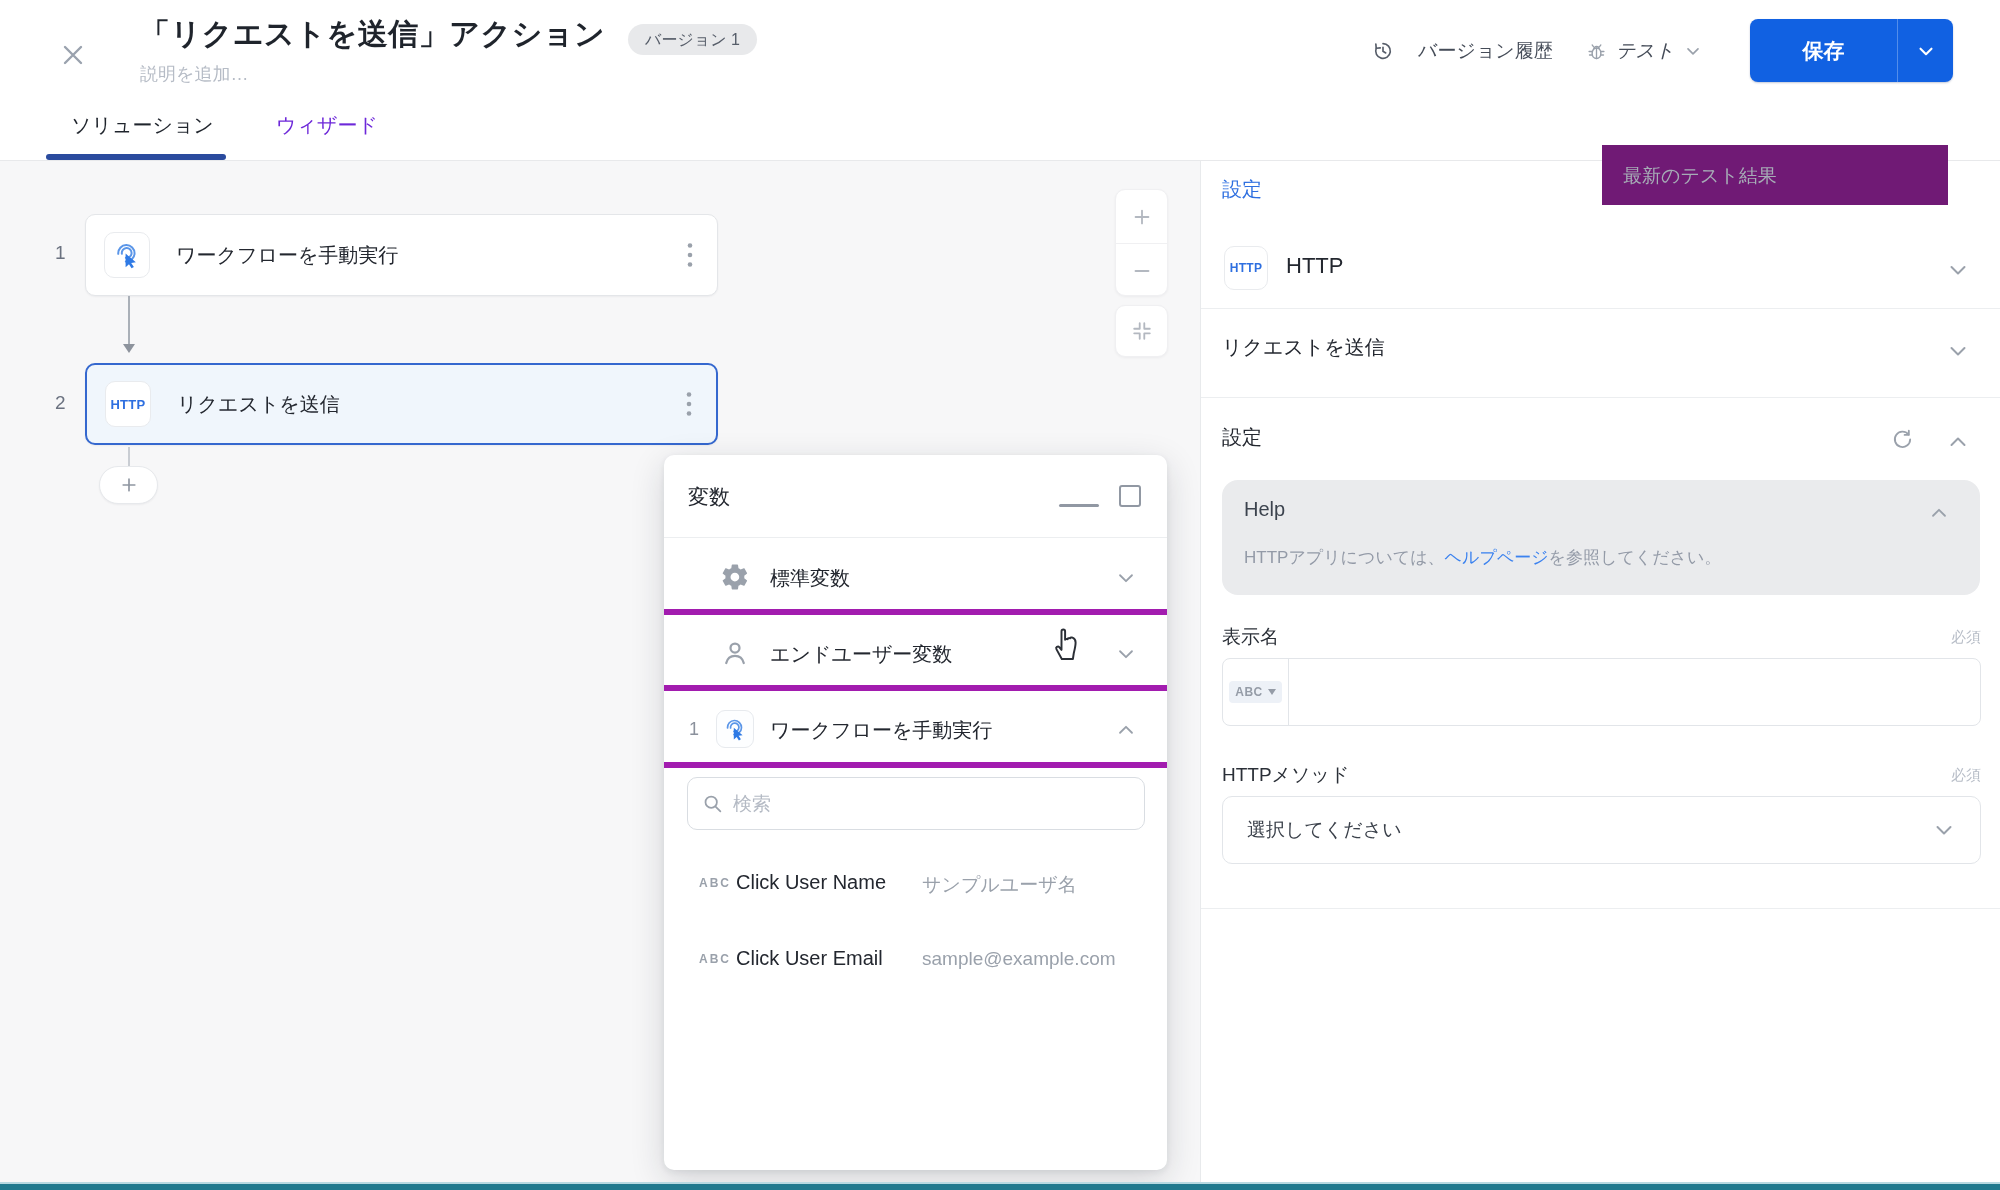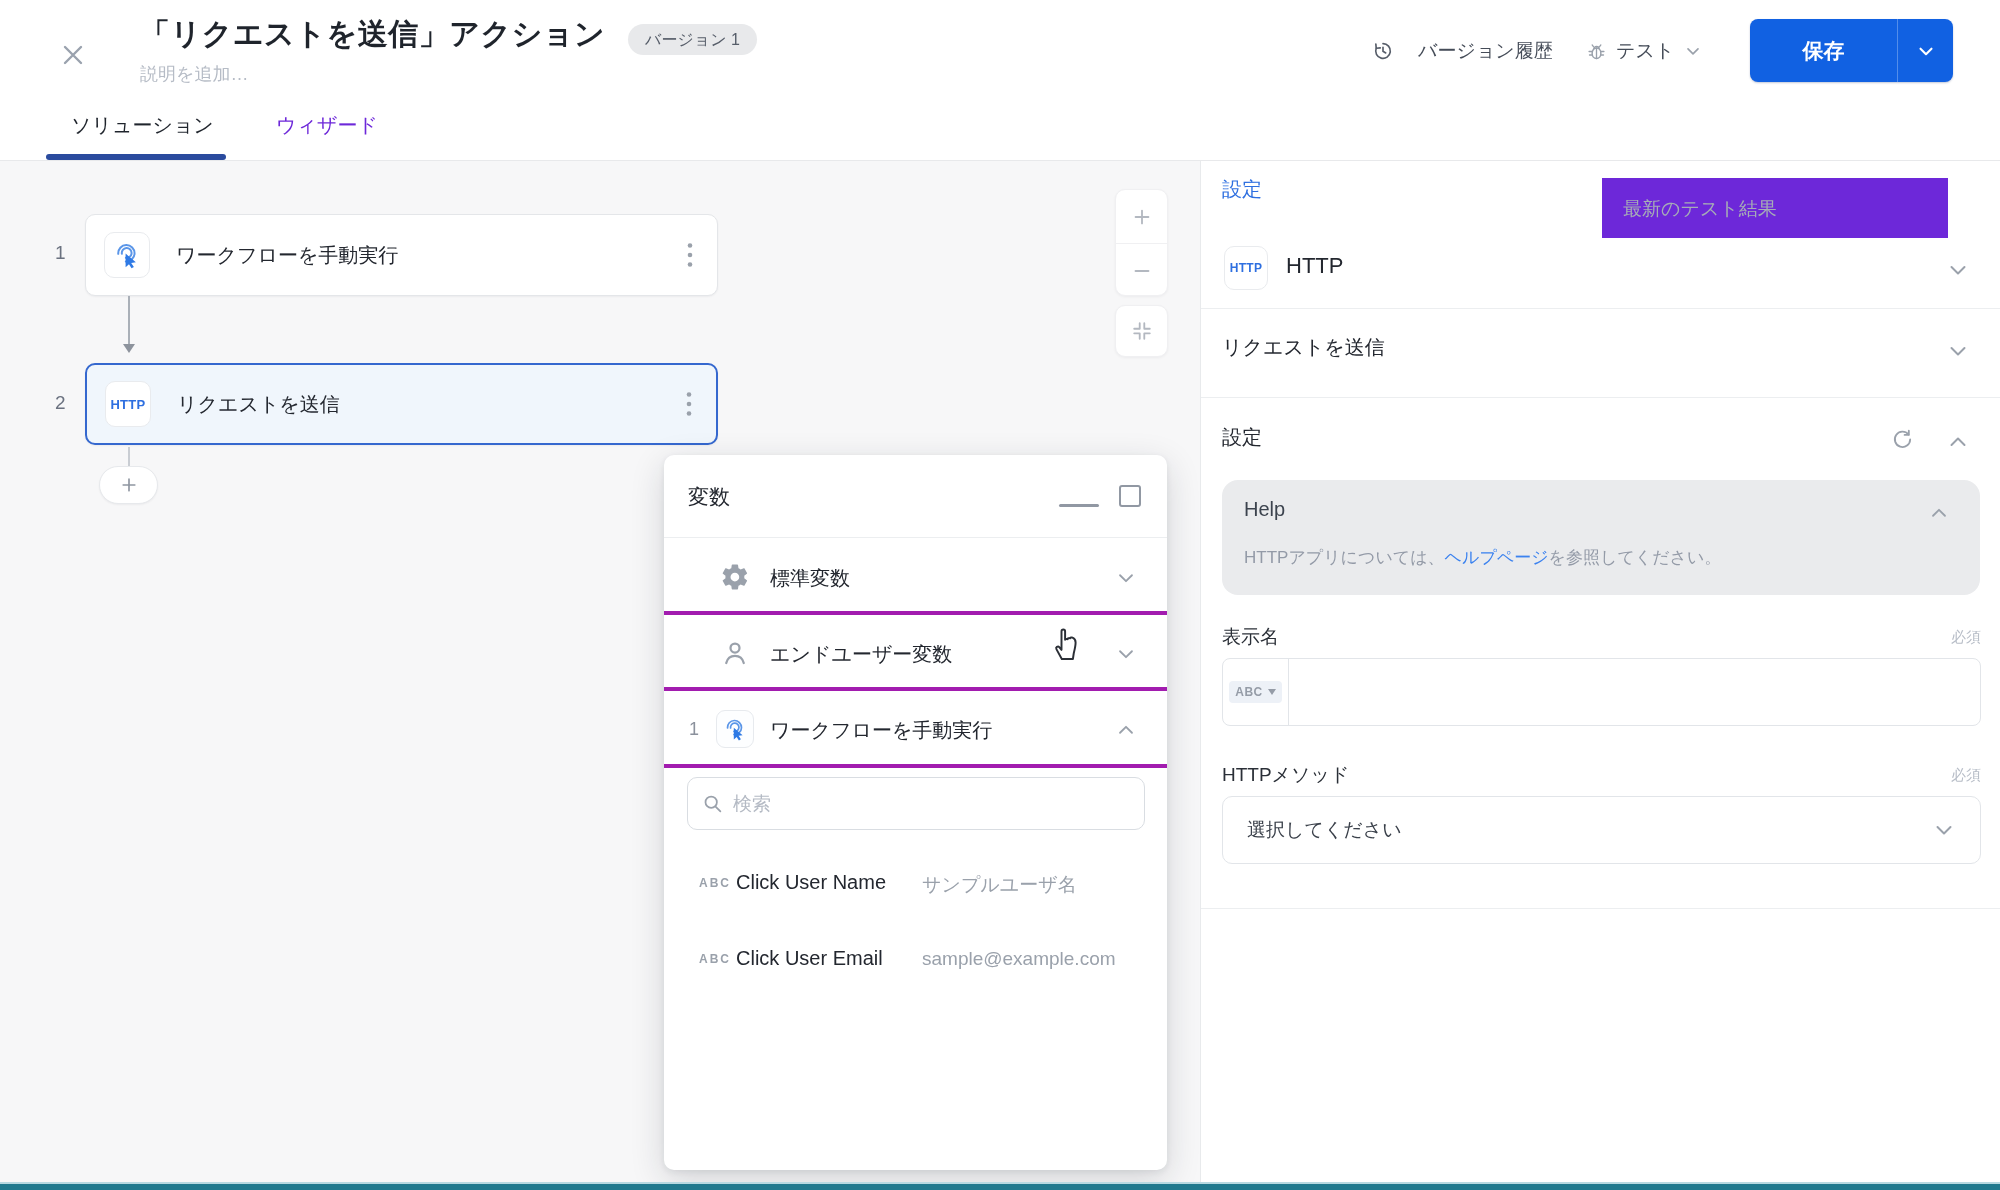--- a/index.html
+++ b/index.html
@@ -11,21 +11,21 @@
   }
   .abs { position:absolute; }
 
   
   .close-btn { left:58px; top:40px; width:30px; height:30px; cursor:pointer; }
   .page-title { left:140px; top:14px; font-size:30px; font-weight:700; color:#1f242c; letter-spacing:.5px; }
   .version-badge { left:628px; top:24px; height:31px; line-height:31px; padding:0 17px; background:#e8e9eb; border-radius:16px; font-size:16px; color:#565d69; }
   .description-ph { left:140px; top:62px; font-size:18px; color:#b6bcc6; }
   .hdr-item { display:flex; align-items:center; gap:9px; font-size:19px; color:#454c58; cursor:pointer; }
   .version-history { left:1372px; top:38px;gap:24px; }
-  .test-btn { left:1586px; top:38px; }
+  .test-btn { left:1586px; top:38px;font-style:italic; }
   .save-btn { left:1750px; top:19px; width:203px; height:63px; background:#1161e2; border-radius:8px; display:flex; color:#fff; cursor:pointer; box-shadow:0 1px 2px rgba(16,40,100,.25); }
   .save-main { flex:1; display:flex; align-items:center; justify-content:center; font-size:21px; font-weight:700; }
   .save-split { width:56px; display:flex; align-items:center; justify-content:center; border-left:1px solid rgba(255,255,255,.28); }
   .tab { top:112px; font-size:20px; cursor:pointer; }
   .tab-solution { left:71px; color:#1f242c; font-weight:500; }
   .tab-wizard { left:276px; color:#6d28d9; }
   .tab-underline { left:46px; top:154px; width:180px; height:6px; background:#2a4b9e; border-radius:3px; }
   .hdr-divider { left:0; top:160px; width:2000px; height:1px; background:#e8e9eb; }
 
   
@@ -48,42 +48,42 @@
   .zoom-half { width:100%; height:53px; display:flex; align-items:center; justify-content:center; cursor:pointer; }
   .zoom-sep { width:100%; height:1px; background:#f0f0f2; }
   .fit-btn { left:1115px; top:305px; width:53px; height:52px; background:#fff; border:1px solid #f0f0f2; border-radius:10px; display:flex; align-items:center; justify-content:center; box-shadow:0 1px 3px rgba(16,24,40,.05); cursor:pointer; }
 
   
   .panel { left:664px; top:455px; width:503px; height:715px; background:#fff; border-radius:10px; box-shadow:0 10px 34px rgba(25,32,45,.16), 0 2px 6px rgba(25,32,45,.08); }
   .panel-header { position:absolute; left:0; top:0; width:100%; height:83px; border-bottom:1px solid #eceef0; }
   .panel-title { position:absolute; left:24px; top:28px; font-size:21px; color:#23272f; }
   .win-min { position:absolute; right:68px; top:49px; width:40px; height:3px; background:#9198a3; border-radius:2px; cursor:pointer; }
   .win-max { position:absolute; right:26px; top:30px; width:22px; height:22px; border:2px solid #9198a3; border-radius:3px; cursor:pointer; }
-  .panel-row { position:absolute; left:0; width:100%; height:76px; border-bottom:4px solid #a21caf; cursor:pointer; }
+  .panel-row { position:absolute; left:0; width:100%; height:76px; border-bottom:6px solid #a21caf; cursor:pointer; }
   .prow1 { top:84px; } .prow2 { top:160px; } .prow3 { top:236px; height:77px; }
   .prow-icon { position:absolute; left:56px; top:23px; }
   .prow-label { position:absolute; left:106px; top:26px; font-size:20px; color:#23272f; }
   .prow-chevron { position:absolute; right:30px; top:28px; }
   .prow-num { position:absolute; left:25px; top:28px; font-size:18px; color:#8b919c; }
   .prow3-iconbox { position:absolute; left:52px; top:19px; width:38px; height:38px; background:#fdfeff; border:1px solid #e7eaee; border-radius:9px; display:flex; align-items:center; justify-content:center; }
   .panel-search { position:absolute; left:23px; top:322px; width:458px; height:53px; border:1.5px solid #d9dde2; border-radius:10px; display:flex; align-items:center; padding:0 14px; gap:10px; background:#fff; }
   .panel-search input { border:none; outline:none; flex:1; font-size:19px; color:#23272f; font-family:inherit; background:transparent; }
   .panel-search input::placeholder { color:#b4bac4; }
   .var-item { position:absolute; left:0; width:100%; height:52px; cursor:pointer; }
   .vitem1 { top:402px; } .vitem2 { top:478px; }
   .var-type { position:absolute; left:35px; top:19px; font-size:12px; font-weight:700; letter-spacing:2px; color:#9aa1ab; }
   .var-name { position:absolute; left:72px; top:14px; font-size:20px; color:#23272f; }
   .var-sample { position:absolute; left:258px; top:15px; font-size:19px; color:#9aa1ab; }
 
   .cursor-svg { left:1048px; top:620px; z-index:50; }
 
   
   .sb-border { left:1200px; top:161px; width:1px; height:1021px; background:#e8eaec; }
   .sb-tab-settings { left:1222px; top:176px; font-size:20px; color:#2e6fe0; cursor:pointer; }
-  .sb-tab-results { left:1602px; top:178px; width:346px; height:60px; background:#6d28d9; cursor:pointer; }
+  .sb-tab-results { left:1602px; top:145px; width:346px; height:60px; background:#701a75; cursor:pointer; }
   .sb-tab-results span { position:absolute; left:21px; top:18px; font-size:19px; color:#a6acb6; }
   .sb-http-iconbox { left:1224px; top:246px; width:44px; height:44px; background:#fff; border:1px solid #e9ebee; border-radius:10px; display:flex; align-items:center; justify-content:center; }
   .sb-http-label { left:1286px; top:253px; font-size:22px; color:#23272f; }
   .sb-row-chevron { left:1946px; }
   .sb-divider { left:1201px; width:799px; height:1px; background:#eceef0; }
   .sb-action-label { left:1222px; top:334px; font-size:20px; color:#23272f; }
   .sb-settings-label { left:1222px; top:424px; font-size:20px; font-weight:500; color:#23272f; }
   .help-box { left:1222px; top:480px; width:758px; height:115px; background:#eaebed; border-radius:16px; }
   .help-title { position:absolute; left:22px; top:18px; font-size:20px; color:#3c434e; }
   .help-chevron { position:absolute; right:30px; top:22px; }

